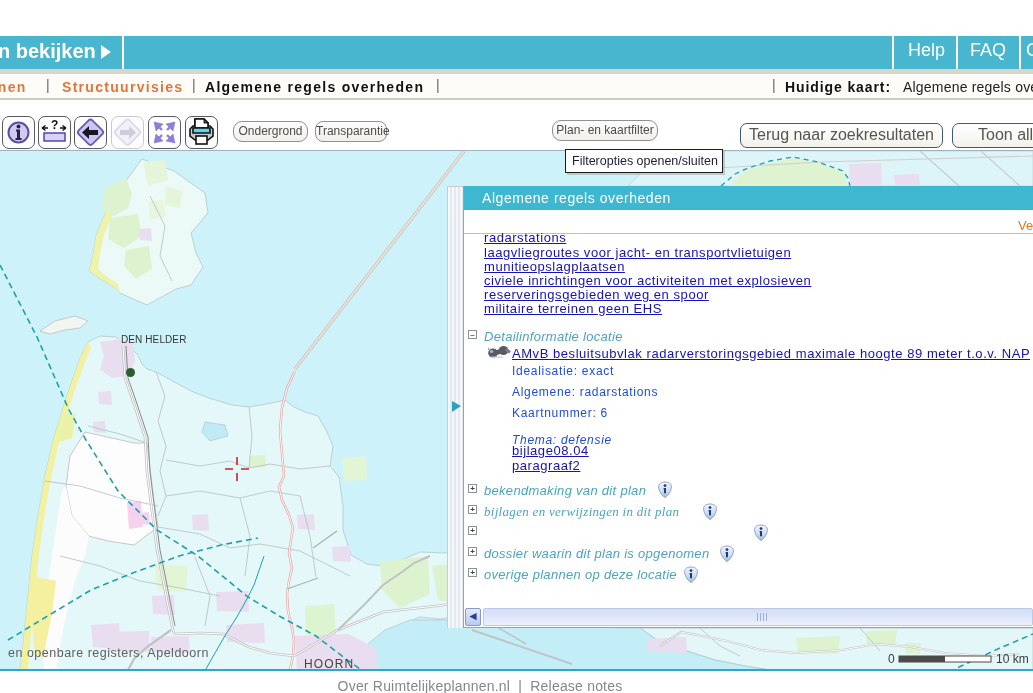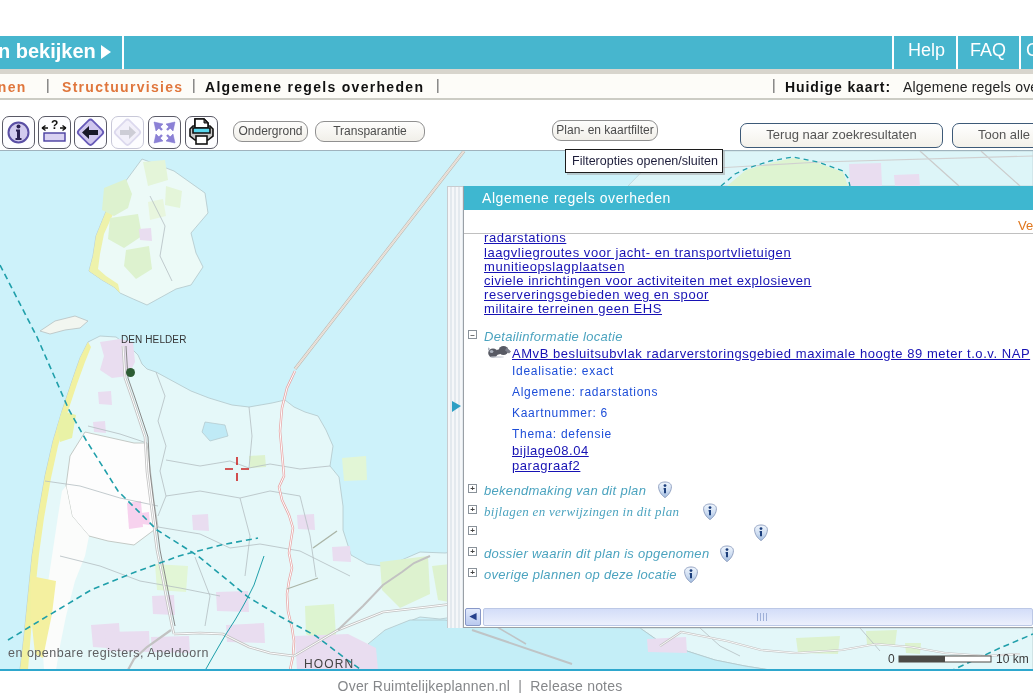--- a/index.html
+++ b/index.html
@@ -23,21 +23,21 @@
   .tab.black { color:#111; }
   .tabsep { top:41px; color:#666; font-size:14px; }
 
   
   #toolbar { left:0; top:64px; width:1033px; height:51px; background:#fff; border-bottom:1px solid #9fb3bd; }
   .tbtn { position:absolute; top:80px; width:33px; height:33px; background:#fdfdff;
     border:1px solid #5a5a66; border-radius:7px; }
   .gbtn { position:absolute; height:21px; white-space:nowrap; background:linear-gradient(180deg,#fdfdfc,#f1efe9); border:1px solid #909090;
     border-radius:9px; color:#4c4c4c; font-size:12px; text-align:center; line-height:19px; }
   .bbtn { position:absolute; top:87px; white-space:nowrap; height:25px; background:linear-gradient(180deg,#ffffff,#f3f1ea); border:1.5px solid #3d5a78;
-    border-radius:7px; color:#555; font-size:13px; text-align:center; line-height:22px; }
+    border-radius:7px; color:#555; font-size:16px; text-align:center; line-height:22px; }
 
   
   #tooltip { left:565px; top:113px; width:158px; height:24px; white-space:nowrap; background:#fff; border:1px solid #1c1c1c;
     color:#1d1d3a; font-size:12.5px; line-height:22px; padding-left:6px; z-index:60; box-shadow:2px 2px 0 rgba(160,160,160,0.5); }
 
   
   #map { left:0; top:115px; width:1033px; height:519px; z-index:1; }
   #mapline { left:0; top:633px; width:1033px; height:2px; background:#2ea7cd; z-index:5; }
 
   
@@ -150,21 +150,21 @@
     </g>
   </svg>
   <svg class="abs" style="left:185px;top:80px;z-index:3;" width="33" height="33" viewBox="0 0 33 33">
     <path d="M10,10 L10,3 L19,3 L23,7 L23,10 L25,10 L28,13 L28,20 L23,24 L10,24 L5,20 L5,13 L8,10 Z" fill="#c8c8c8" stroke="#111" stroke-width="1.6"></path>
     <path d="M10,3 L19,3 L23,7 L23,12 L10,12 Z" fill="#fff" stroke="#111" stroke-width="1.6"></path>
     <path d="M19,3 L19,7 L23,7 Z" fill="#555" stroke="#111" stroke-width="1"></path>
     <path d="M8,12 L25,12 L25,17 L8,17 Z" fill="#5ad8ee" stroke="#111" stroke-width="1.6"></path>
     <rect x="11" y="20" width="11" height="8" fill="#fff" stroke="#111" stroke-width="1.6"></rect>
   </svg>
   <div class="gbtn" style="left:233px;top:85px;width:75px;">Ondergrond</div>
-  <div class="gbtn" style="left:315px;top:85px;width:110px;">Transparantie</div>
+  <div class="gbtn" style="left:315px;top:85px;width:72px;border-radius:8px;">Transparantie</div>
   <div class="gbtn" style="left:552px;top:84px;width:106px;">Plan- en kaartfilter</div>
   <div class="bbtn" style="left:740px;width:203px;">Terug naar zoekresultaten</div>
   <div class="bbtn" style="left:952px;width:120px;text-align:left;padding-left:25px;">Toon alle plannen</div>
   <div class="abs" id="tooltip">Filteropties openen/sluiten</div>
 
   <svg class="abs" id="map" width="1033" height="519" viewBox="0 115 1033 519" xmlns="http://www.w3.org/2000/svg">
 
     <rect x="0" y="115" width="1033" height="519" fill="#cdf2fa"></rect>
 
     <path d="M88,306 L100,300 116,301 130,311 138,319 142,328 147,333 156,336 191,355 209,362 232,369 249,371 272,367 285,364 294,371 305,376 318,380 326,394 333,410 330,430 339,441 343,470 343,494 351,519 367,528 382,530 397,526 420,516 445,517 460,515 465,550 460,580 440,583 420,581 400,589 378,602 372,615 368,634 L20,634 24,600 28,560 32,520 38,480 45,440 53,405 62,375 72,345 80,322 Z" fill="#e5f8f9" stroke="#b2c6ca" stroke-width="0.8"></path>
@@ -326,21 +326,21 @@
         <ellipse cx="3.6" cy="6.4" rx="1.8" ry="1.5" fill="#aab0bc"></ellipse>
         <ellipse cx="14,2" cy="4" rx="1.8" ry="1.5" fill="#aab0bc"></ellipse>
         <path d="M8.5,5 L12.5,4 12.5,9 8.5,10 Z" fill="#585a64"></path>
         <path d="M18.5,2.5 L23,6.5 21,8.5 17,5.5 Z" fill="#7a7c88"></path>
         <ellipse cx="9" cy="12" rx="7" ry="1" fill="#c8ccd4" opacity="0.7"></ellipse>
       </svg>
       <div class="plink" style="left:48px;top:113px;">AMvB besluitsubvlak radarverstoringsgebied maximale hoogte 89 meter t.o.v. NAP</div>
       <div class="pteal" style="top:131px;">Idealisatie: exact</div>
       <div class="pteal" style="top:152px;">Algemene: radarstations</div>
       <div class="pteal" style="top:173px;">Kaartnummer: 6</div>
-      <div class="pteal" style="top:194px;">Thema: defensie</div>
+      <div class="pteal" style="top:200px;font-style:italic;">Thema: defensie</div>
       <div class="plink" style="left:48px;top:210px;">bijlage08.04</div>
       <div class="plink" style="left:48px;top:225px;">paragraaf2</div>
 
       <div class="pbox" style="top:251px;">+</div>
       <div class="pital" style="top:250px;">bekendmaking van dit plan</div>
       <div class="pbox" style="top:272px;">+</div>
       <div class="pital" style="top:271px;font-family:Liberation Serif, serif;">bijlagen en verwijzingen in dit plan</div>
       <div class="pbox" style="top:293px;">+</div>
       <div class="pbox" style="top:314px;">+</div>
       <div class="pital" style="top:313px;">dossier waarin dit plan is opgenomen</div>

